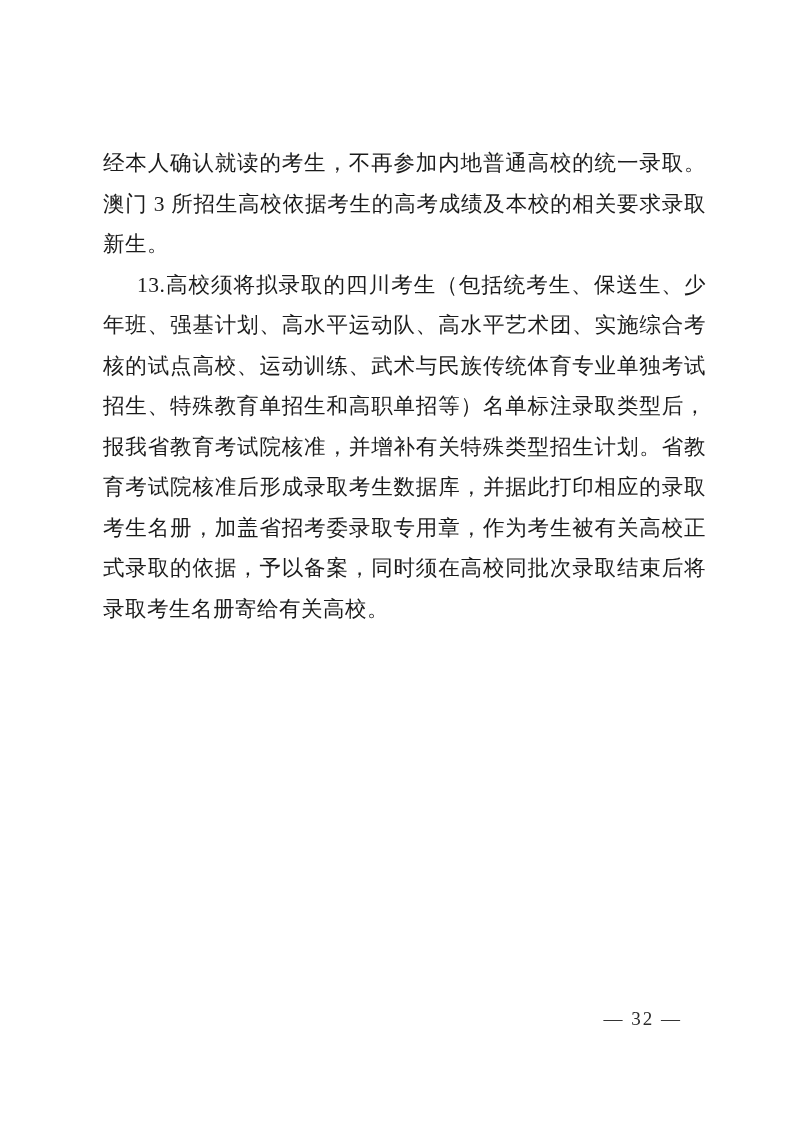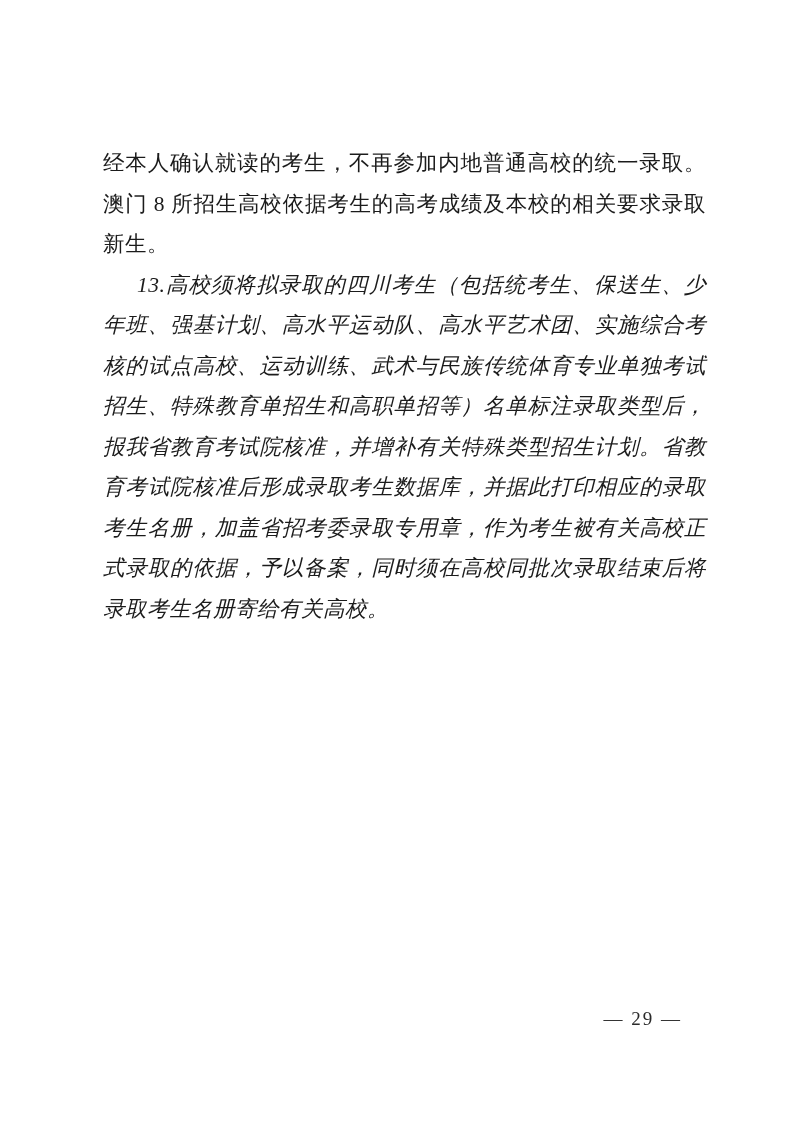--- a/index.html
+++ b/index.html
@@ -20,33 +20,33 @@
     left: 103px;
     top: 143px;
     width: 603px;
     font-size: 21.5px;
     line-height: 40.5px;
     color: #1b1b1b;
     text-align: justify;
     letter-spacing: 0.5px;
   }
   .para { margin: 0; }
-  .para.indent { text-indent: 34px; font-style: italic; }
+  .para.indent { text-indent: 34px; }
   .page-number {
     position: absolute;
     top: 1008px;
     right: 118px;
     font-size: 19px;
     color: #2a2a2a;
     letter-spacing: 2px;
     white-space: nowrap;
   }
 </style>
 </head>
 <body>
 
 <div class="page">
   <div class="text-block">
-      <p class="para">经本人确认就读的考生，不再参加内地普通高校的统一录取。澳门 8 所招生高校依据考生的高考成绩及本校的相关要求录取新生。</p>
+      <p class="para">经本人确认就读的考生，不再参加内地普通高校的统一录取。澳门 3 所招生高校依据考生的高考成绩及本校的相关要求录取新生。</p>
       <p class="para indent">13.高校须将拟录取的四川考生（包括统考生、保送生、少年班、强基计划、高水平运动队、高水平艺术团、实施综合考核的试点高校、运动训练、武术与民族传统体育专业单独考试招生、特殊教育单招生和高职单招等）名单标注录取类型后，报我省教育考试院核准，并增补有关特殊类型招生计划。省教育考试院核准后形成录取考生数据库，并据此打印相应的录取考生名册，加盖省招考委录取专用章，作为考生被有关高校正式录取的依据，予以备案，同时须在高校同批次录取结束后将录取考生名册寄给有关高校。</p>
     </div>
-  <div class="page-number">— 29 —</div>
+  <div class="page-number">— 32 —</div>
 </div>
 
 </body></html>

